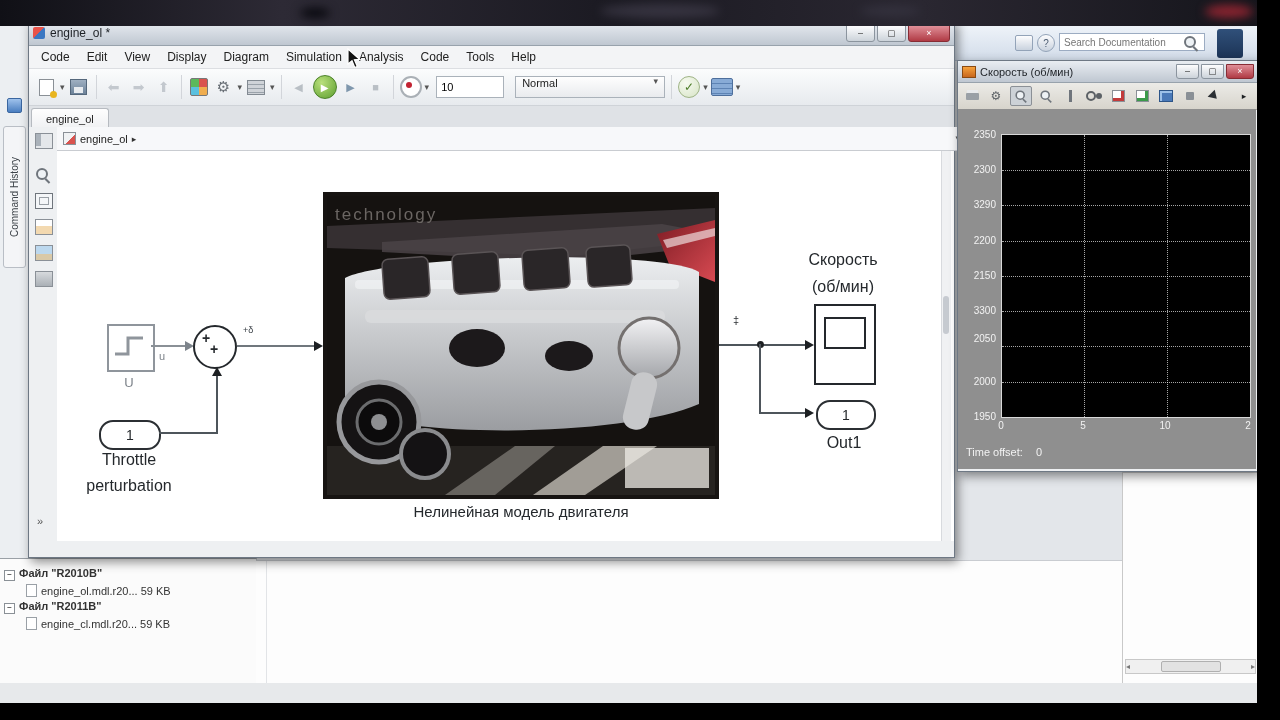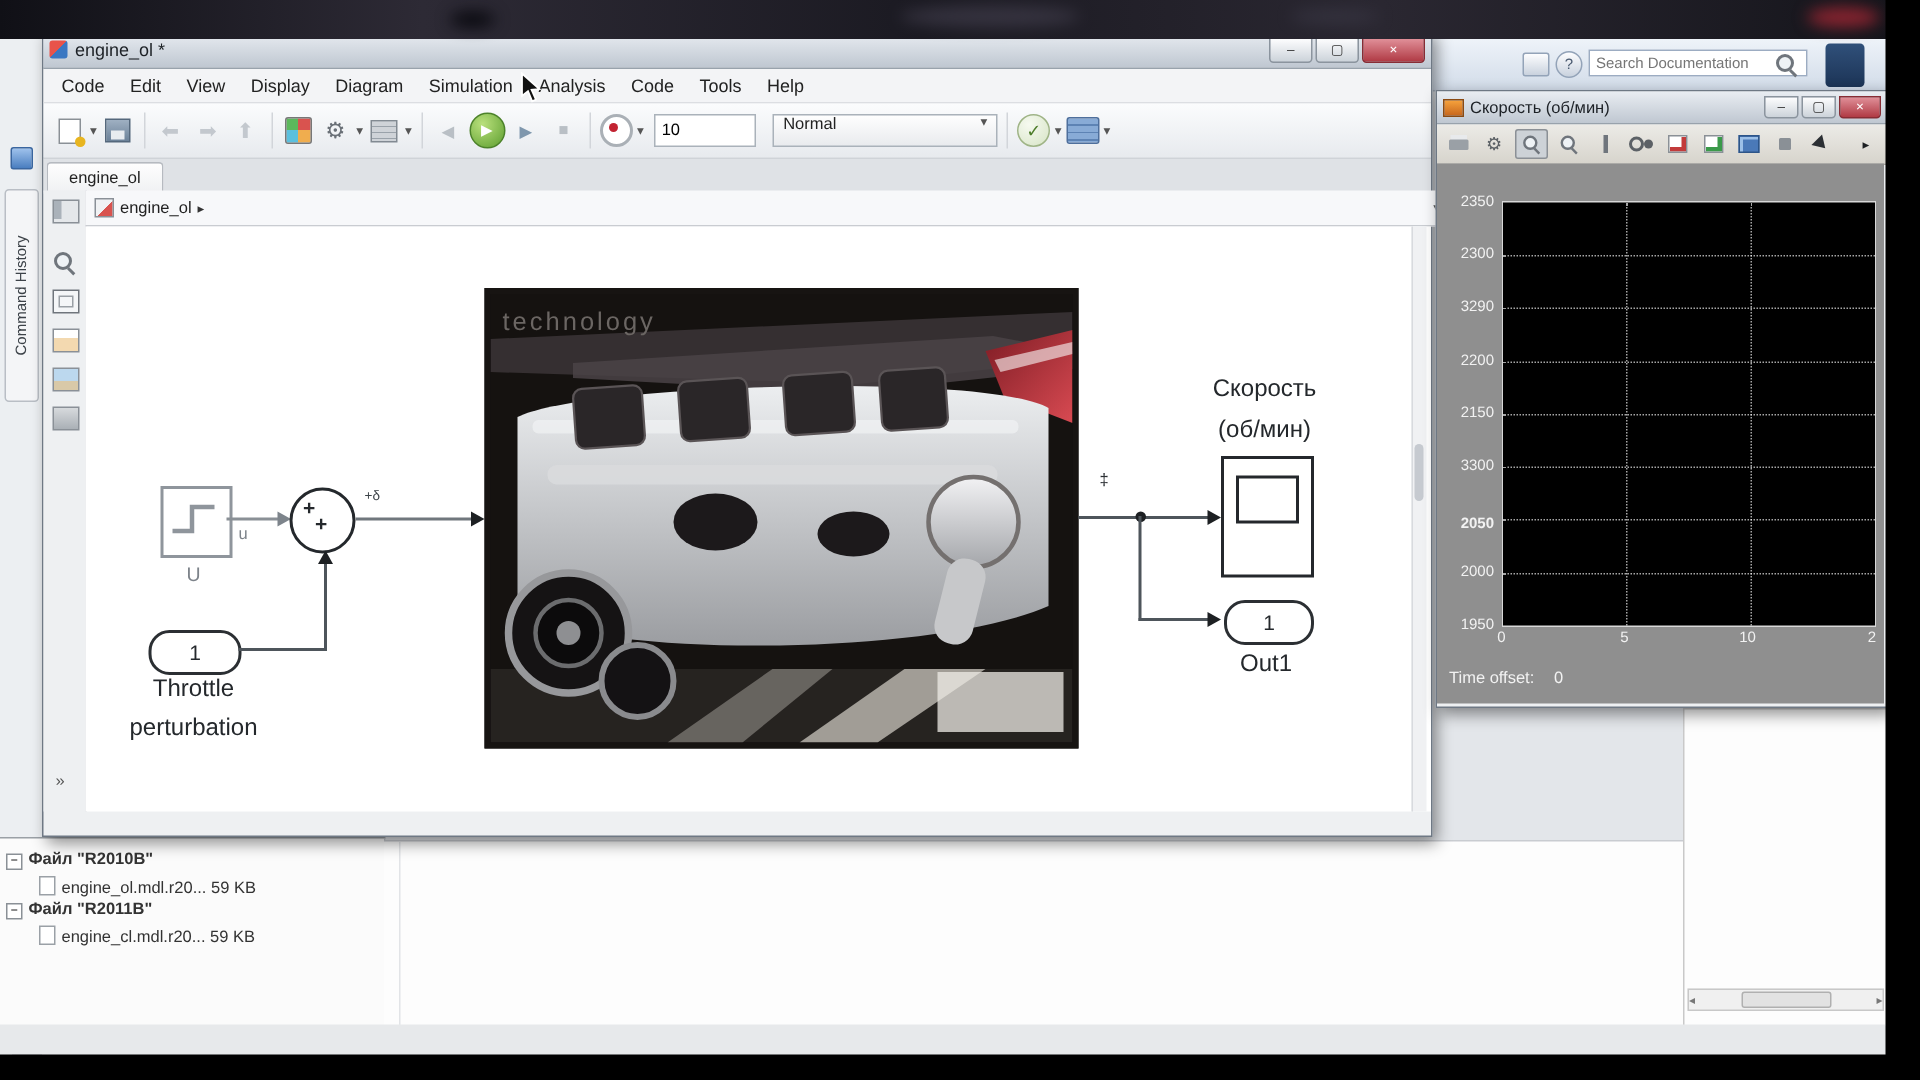--- a/index.html
+++ b/index.html
@@ -302,20 +302,21 @@
           <polygon points="118,299 188,250 228,250 168,299" fill="#b9b4ac" opacity=".45"></polygon>
           <polygon points="206,299 276,250 330,250 258,299" fill="#d6d2c9" opacity=".7"></polygon>
           <rect x="298" y="252" width="84" height="40" fill="#efece6" opacity=".75"></rect>
           <circle cx="52" cy="226" r="40" fill="#151314" stroke="#97989b" stroke-width="5"></circle>
           <circle cx="52" cy="226" r="22" fill="#0c0b0c" stroke="#6b6c6e" stroke-width="3"></circle>
           <circle cx="52" cy="226" r="8" fill="#8e8f92"></circle>
           <circle cx="98" cy="258" r="24" fill="#141214" stroke="#8a8b8e" stroke-width="4"></circle>
           <text x="8" y="24" font-family="Liberation Sans, sans-serif" font-size="17" letter-spacing="2" fill="#6b6663">technology</text>
         </svg>
       </div>
+      <div class="blk-lbl" style="left:266px;top:352px;width:396px;font-size:15px;">Нелинейная модель двигателя</div>
 
       <div class="wire" style="left:662px;top:193px;width:90px;height:2px;"></div>
       <div class="abs" style="left:700px;top:190px;width:7px;height:7px;border-radius:50%;background:#1d2023;"></div>
       <div class="ah-r" style="left:748px;top:189px;"></div>
       <div class="abs" style="left:676px;top:163px;font-size:11px;color:#2b2f33;">‡</div>
       <div class="wire" style="left:702px;top:193px;width:2px;height:70px;"></div>
       <div class="wire" style="left:702px;top:261px;width:48px;height:2px;"></div>
       <div class="ah-r" style="left:748px;top:257px;"></div>
 
       <div class="blk-lbl" style="left:726px;top:100px;width:120px;">Скорость</div>
@@ -384,21 +385,21 @@
     </div>
 
     <div class="abs" style="left:0;top:48px;width:298px;height:360px;background:#8f8f8f;">
 
       <span class="ytick" style="left:0;top:20px;">2350</span>
       <span class="ytick" style="left:0;top:55px;">2300</span>
       <span class="ytick" style="left:0;top:90px;">3290</span>
       <span class="ytick" style="left:0;top:126px;">2200</span>
       <span class="ytick" style="left:0;top:161px;">2150</span>
       <span class="ytick" style="left:0;top:196px;">3300</span>
-      <span class="ytick" style="left:0;top:235px;font-weight:bold;">2050</span>
+      <span class="ytick" style="left:0;top:224px;">2050</span>
       <span class="ytick" style="left:0;top:267px;">2000</span>
       <span class="ytick" style="left:0;top:302px;">1950</span>
 
       <div class="abs" style="left:43px;top:25px;width:248px;height:282px;background:#000;border:1px solid #d8d8d8;">
         <div class="grid-h" style="top:35px;"></div>
         <div class="grid-h" style="top:70px;"></div>
         <div class="grid-h" style="top:106px;"></div>
         <div class="grid-h" style="top:141px;"></div>
         <div class="grid-h" style="top:176px;"></div>
         <div class="grid-h" style="top:211px;"></div>

